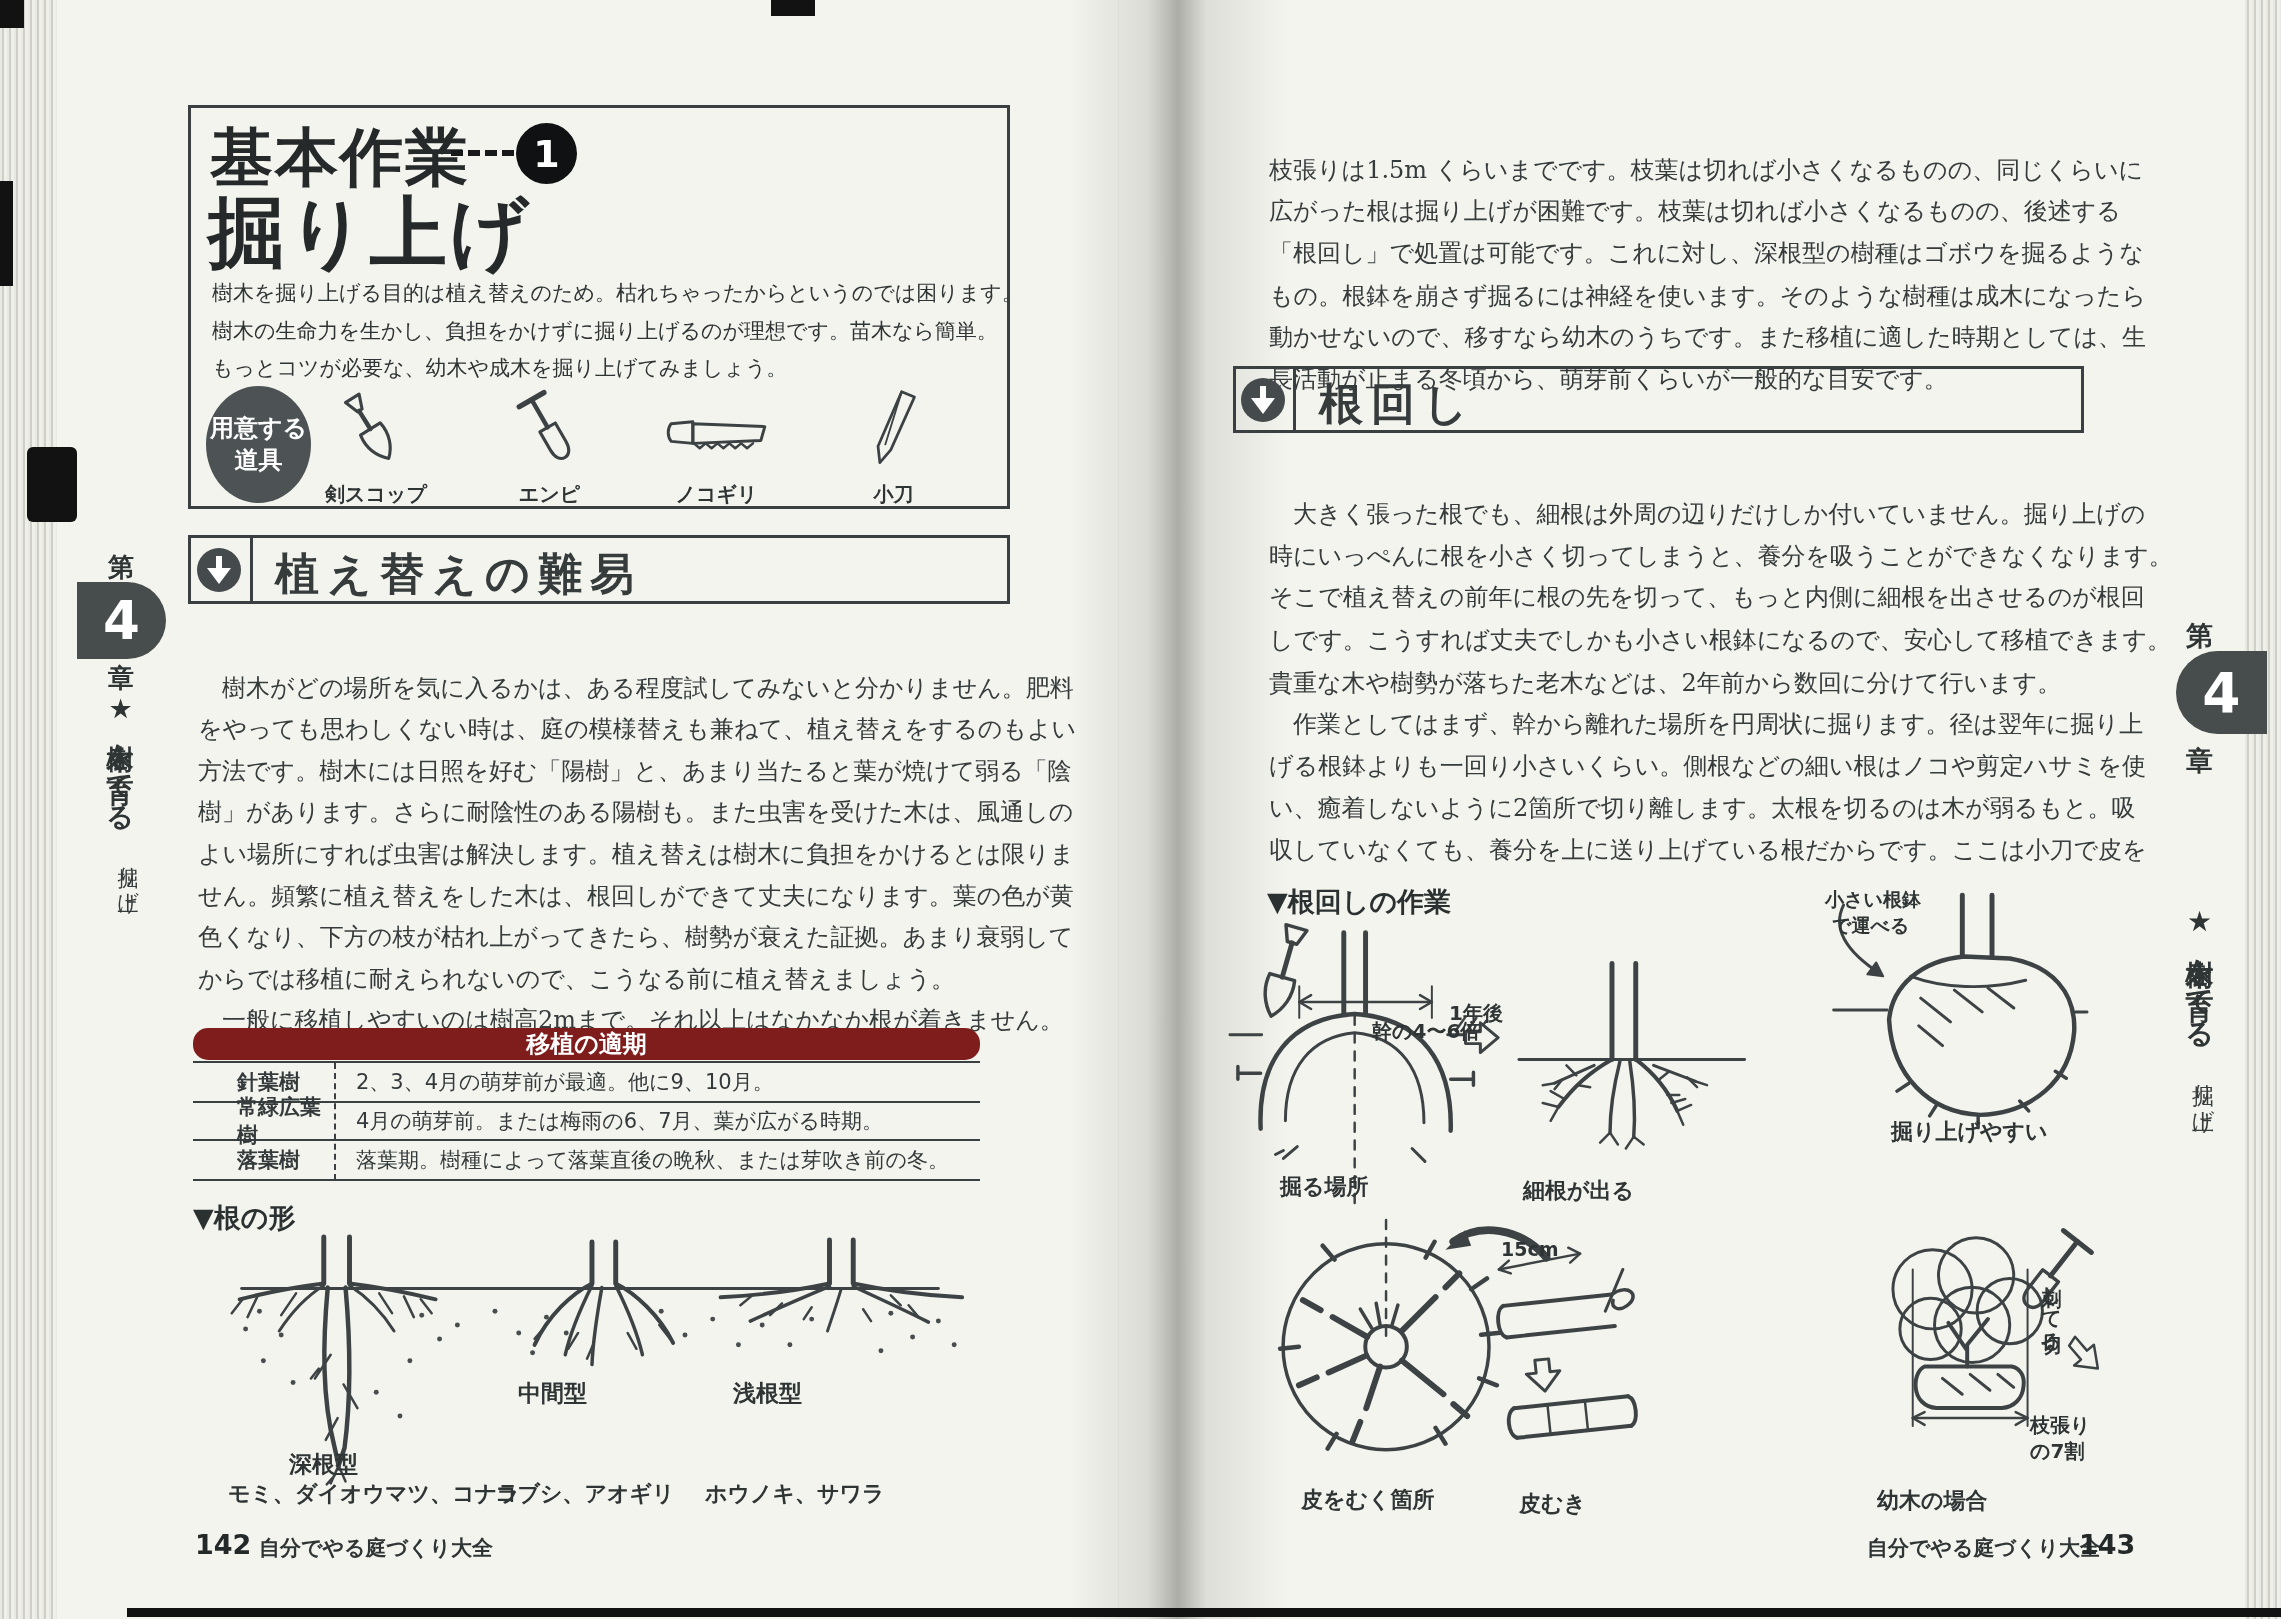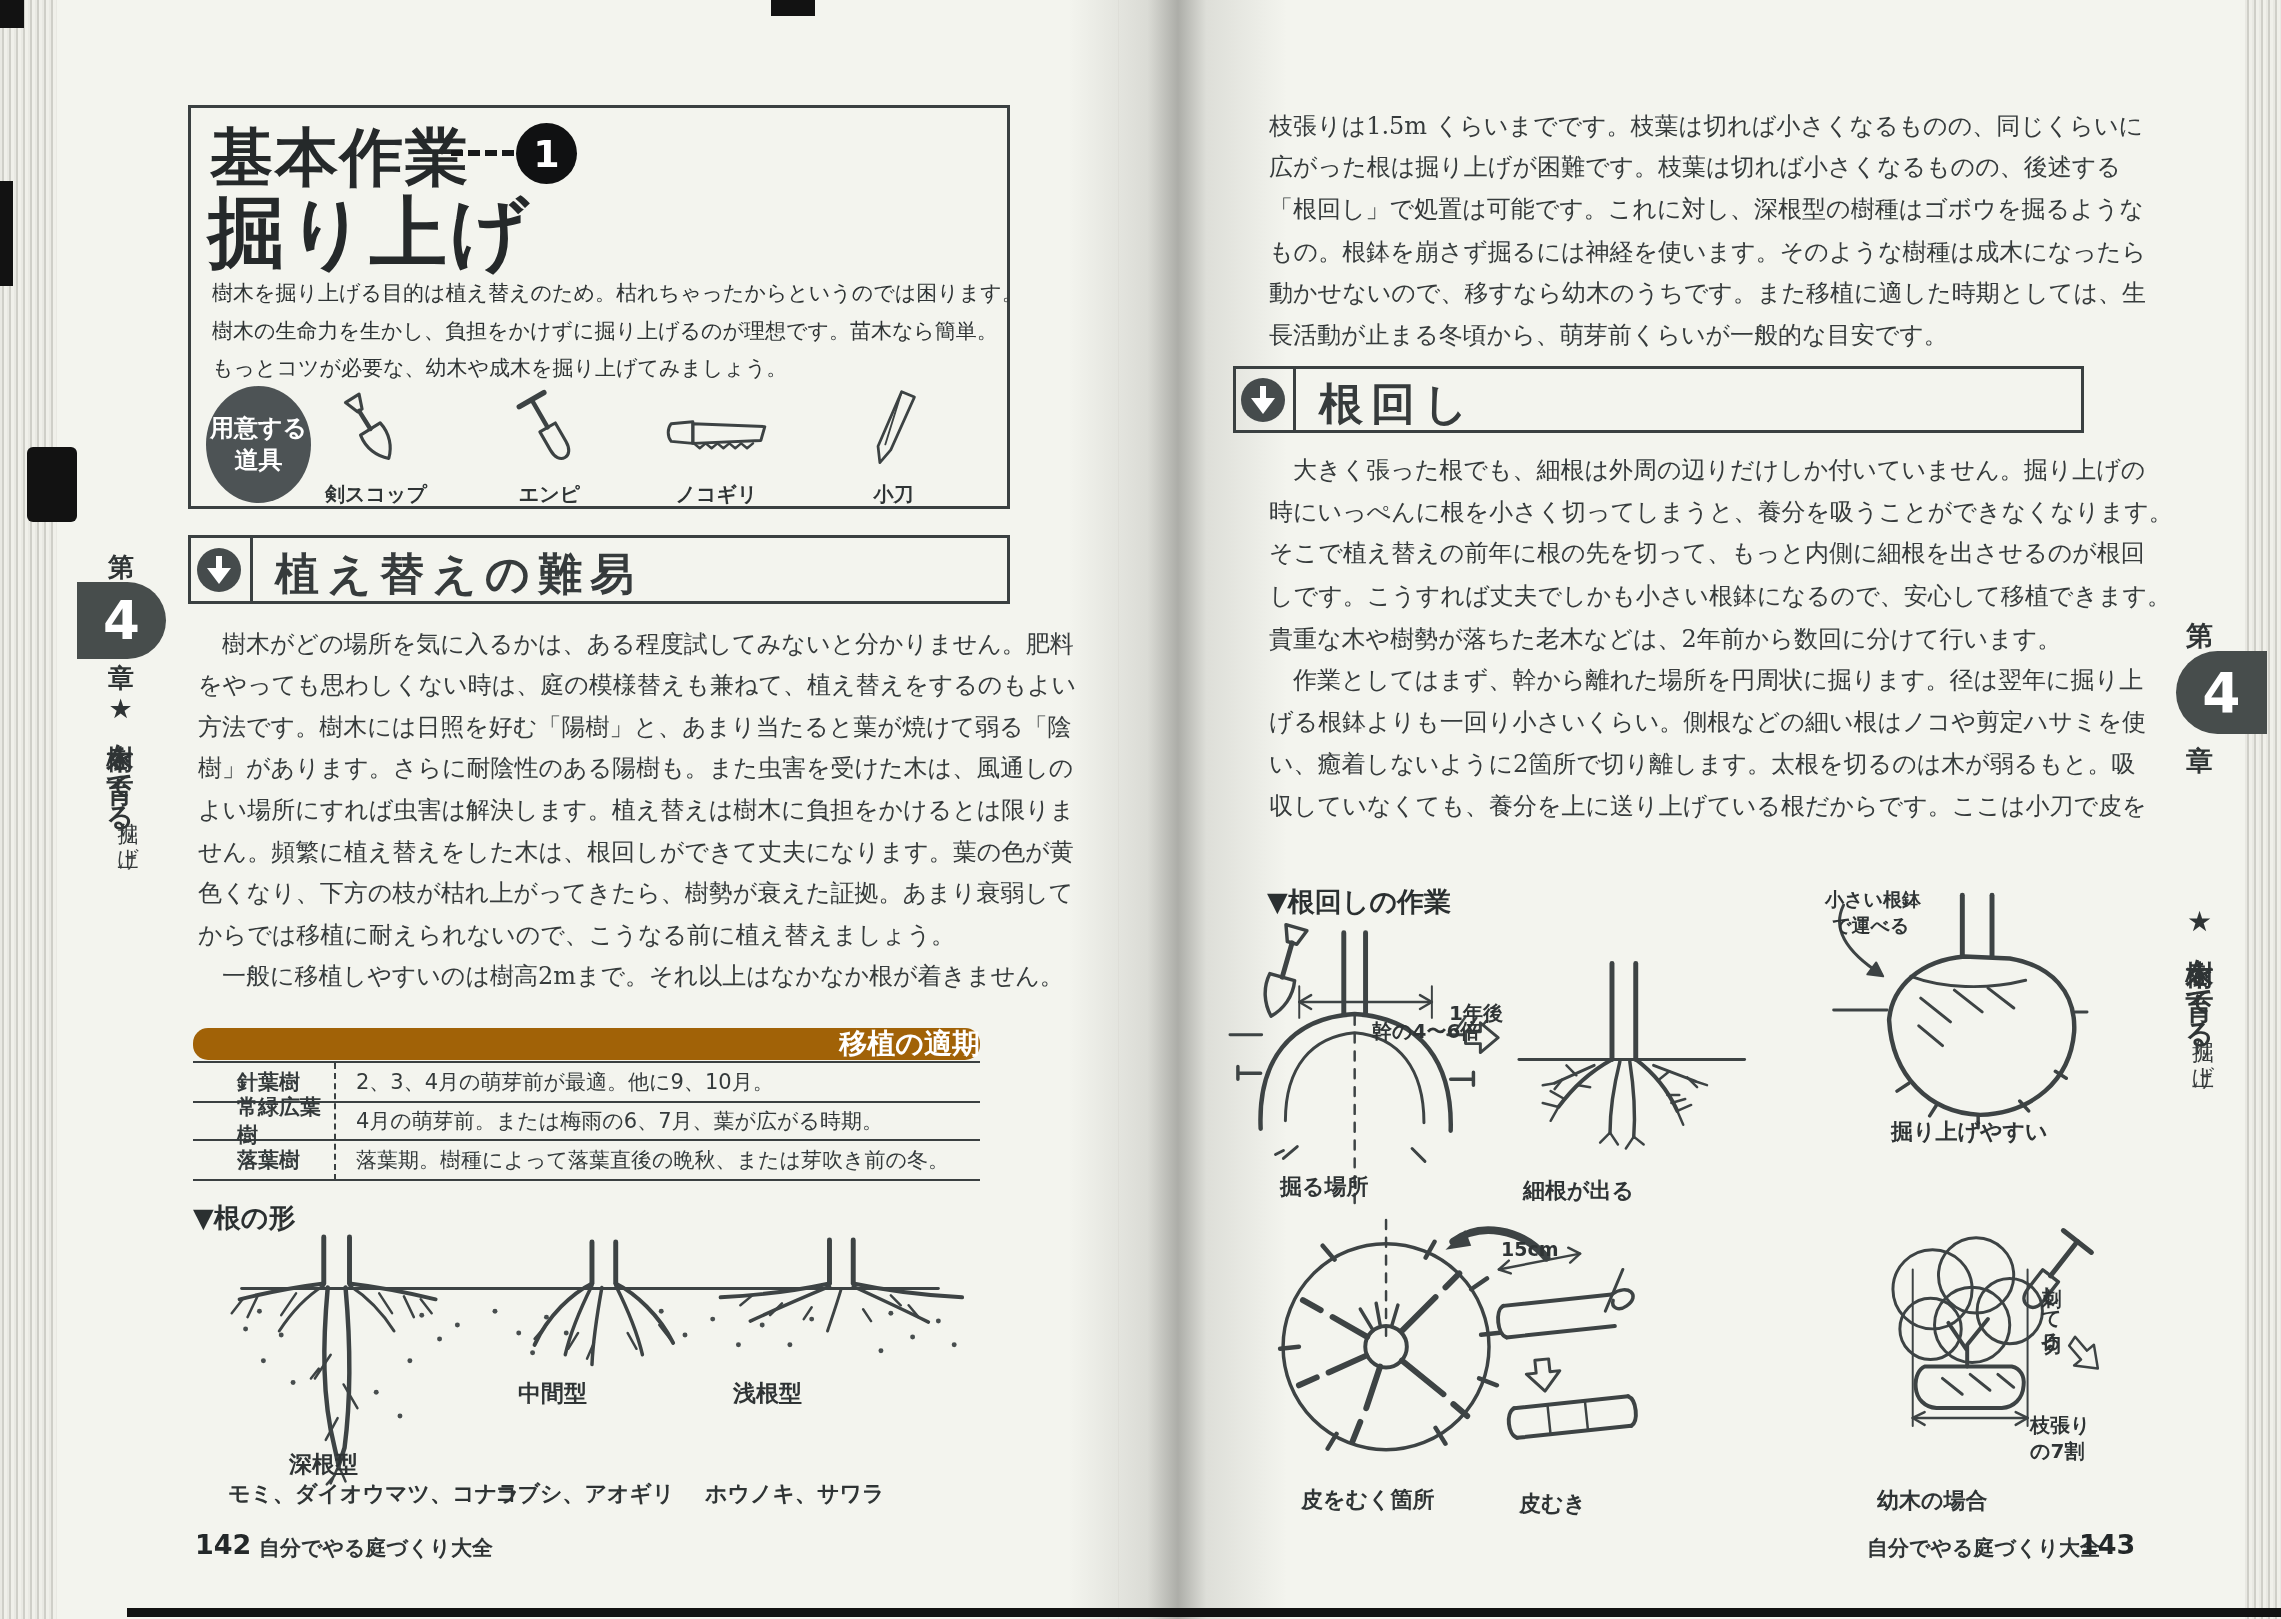--- a/index.html
+++ b/index.html
@@ -18,21 +18,21 @@
   }
   .gutter {
     position:absolute; top:0; height:1620px; width:218px; left:1069px;
     background:linear-gradient(90deg, rgba(90,90,84,0) 0%, rgba(90,90,84,0.16) 36%,
       rgba(58,58,54,0.38) 50%, rgba(90,90,84,0.14) 63%, rgba(90,90,84,0) 100%);
   }
   .artifact { position:absolute; background:#121212; }
   .serifline {
     position:absolute; white-space:nowrap;
     font-family:"DejaVu Serif","Liberation Serif",serif;
-    font-size:24px; line-height:34px; color:#363b3c;
+    font-size:24px; line-height:34px; color:#363b3c;margin-top:44px;
   }
   .introline {
     position:absolute; white-space:nowrap; font-weight:normal;
     font-size:21px; color:#2e3334;
   }
   .glabel { position:absolute; white-space:nowrap; font-weight:600; color:#2f3435; }
   .figheading { position:absolute; white-space:nowrap; font-weight:bold; font-size:27px; color:#2b3031; }
   .title-box { position:absolute; border:3px solid #3a4041; background:transparent; }
   .heading-box { position:absolute; border:3px solid #3a4041; }
   .heading-icon-cell { position:absolute; border-right:3px solid #3a4041; display:flex; align-items:center; justify-content:center; }
@@ -43,22 +43,22 @@
   }
   .badge-circle {
     position:absolute; border-radius:50%; background:#101112; color:#ffffff;
     display:flex; align-items:center; justify-content:center; font-weight:bold;
   }
   .tools-badge {
     position:absolute; border-radius:50%; background:#4d5355; color:#fff;
     text-align:center; font-weight:bold;
   }
   .table-bar {
-    position:absolute; background:#a16207; color:#ffffff; border-radius:15px;
-    text-align:right; font-size:28px; font-weight:600; line-height:32px;
+    position:absolute; background:#7f1d1d; color:#ffffff; border-radius:15px;
+    text-align:center; font-size:24px; font-weight:600; line-height:32px;
   }
   .trow { position:absolute; border-bottom:2px solid #3a4041; display:flex; align-items:center; }
   .trow .lbl { width:141px; padding-left:44px; font-size:21px; font-weight:bold; }
   .trow .val { padding-left:22px; font-size:21px; white-space:nowrap; }
   .vtext { writing-mode:vertical-rl; text-orientation:upright; }
   .tab-shape { position:absolute; background:#474d4c; color:#fff; display:flex; align-items:center; justify-content:center; font-weight:bold; }
   .footer-num { position:absolute; font-weight:bold; font-size:27px; color:#232829; }
   .footer-title { position:absolute; font-size:21px; font-weight:600; color:#2f3435; white-space:nowrap; }
   svg.sketch { position:absolute; overflow:visible; }
 </style>

